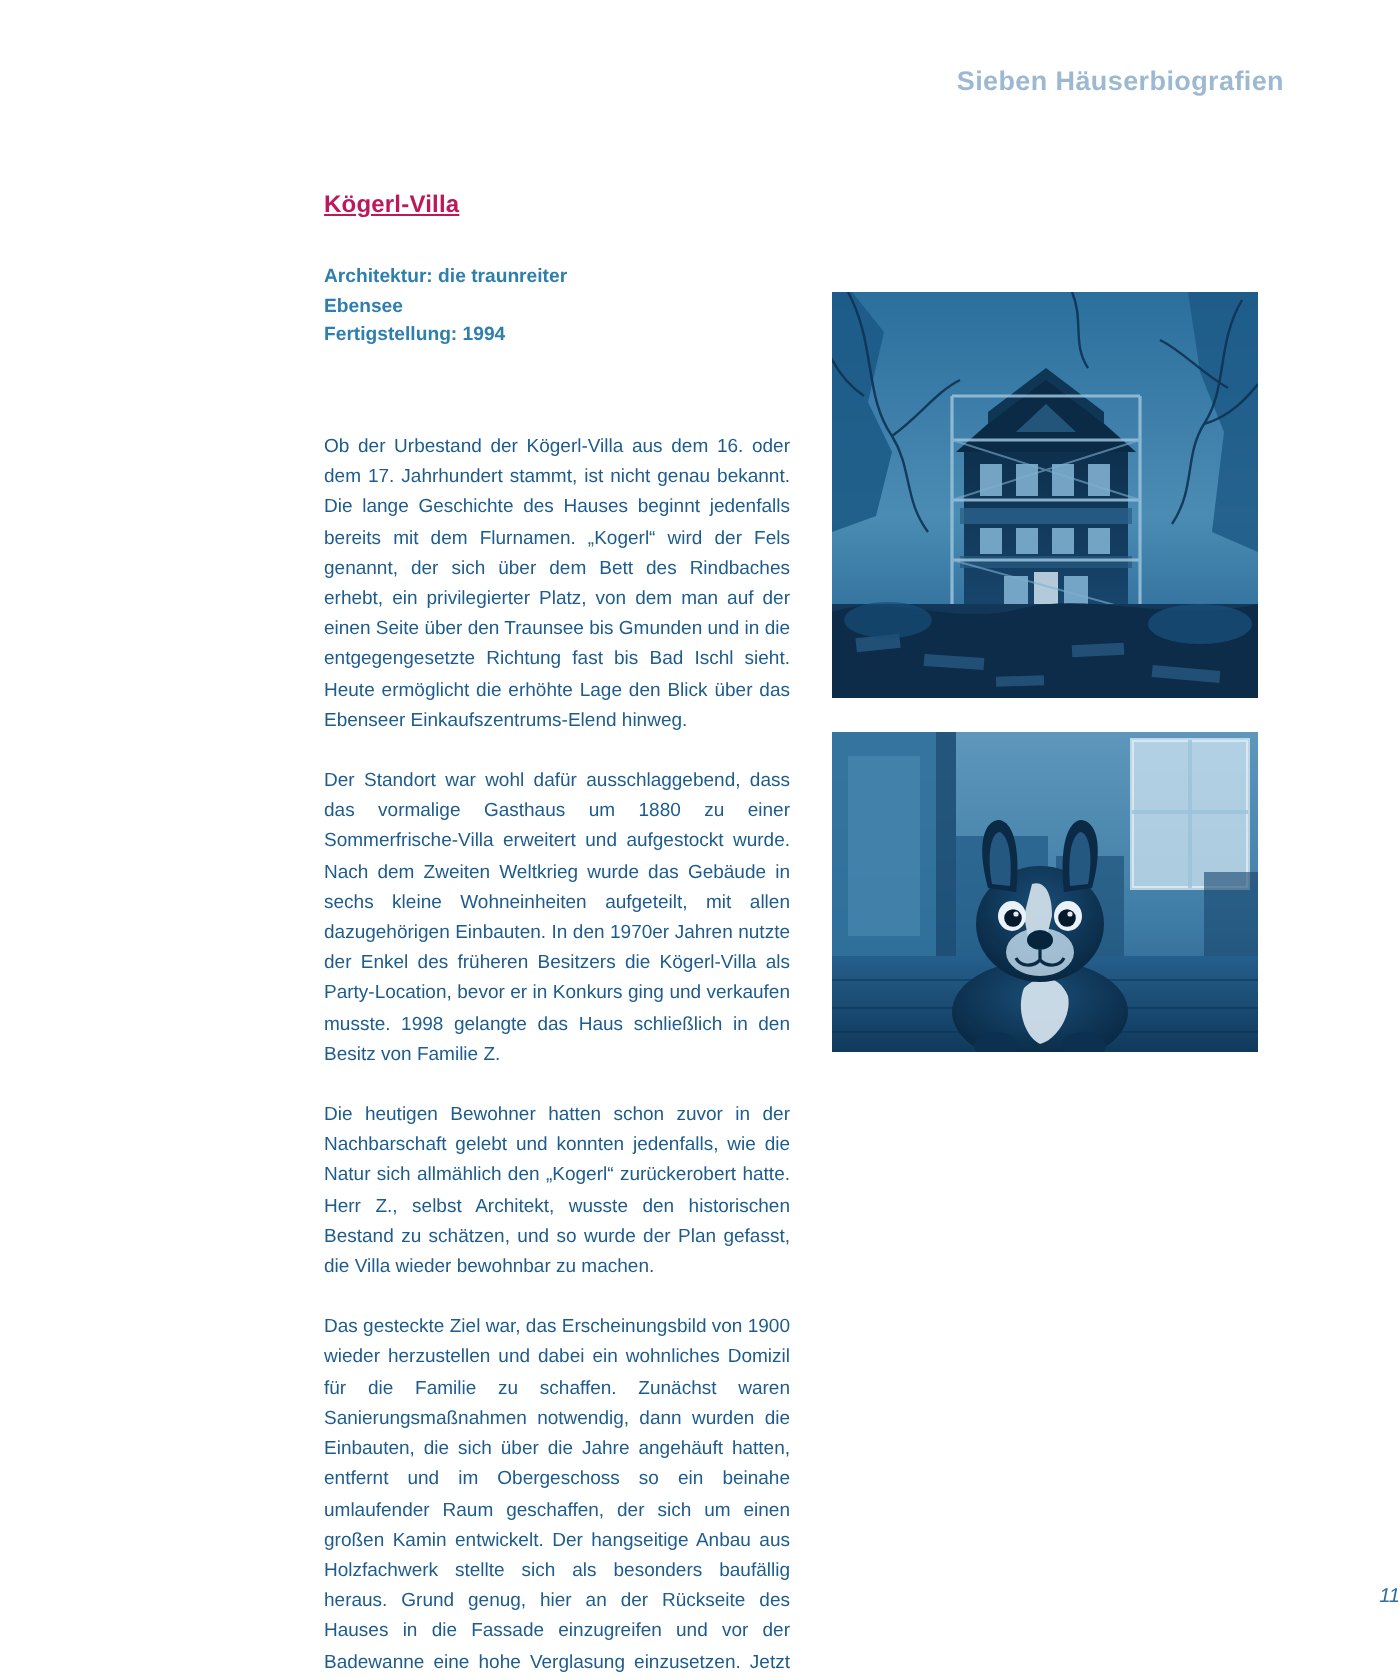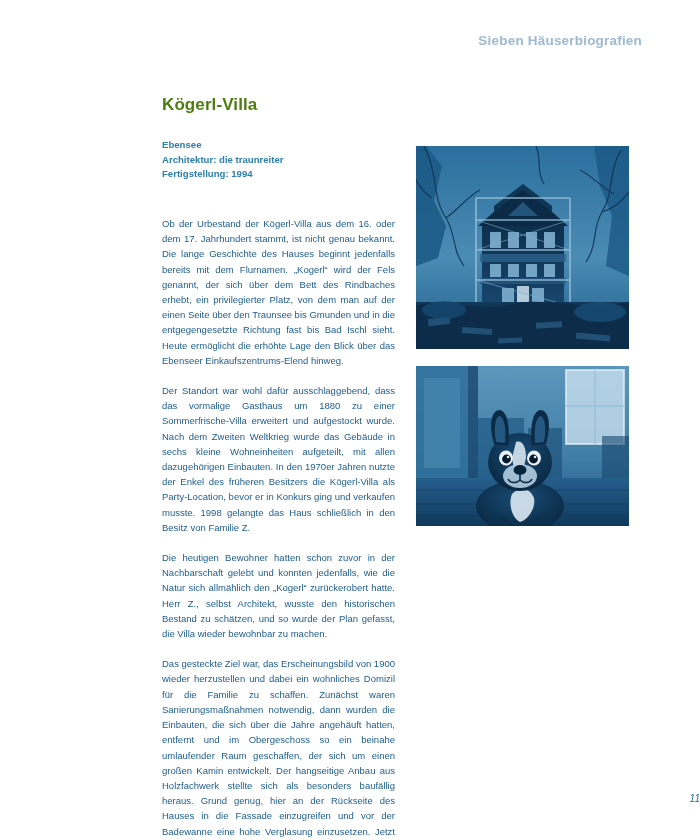--- a/index.html
+++ b/index.html
@@ -35,25 +35,26 @@
   }
 
   
   .title-block {
     position: absolute;
     left: 118px;
     top: 95px;
     width: 240px;
   }
   .doc-title {
-    font-size: 17px;
+    font-size: 12px;
     font-weight: bold;
-    color: #4d7c0f;
+    color: #be185d;
     letter-spacing: 0.1px;
     margin: 0 0 23px 0;
+    text-decoration: underline;
   }
   .meta-line {
     font-size: 9.6px;
     font-weight: bold;
     color: #2e7fae;
     line-height: 14.5px;
     margin: 0;
   }
 
   
@@ -114,22 +115,22 @@
 </style>
 </head>
 <body>
 
 <div class="page">
 
   <div class="running-head">Sieben Häuserbiografien</div>
 
   <div class="title-block">
     <h1 class="doc-title">Kögerl-Villa</h1>
+    <p class="meta-line">Architektur: die traunreiter</p>
     <p class="meta-line">Ebensee</p>
-    <p class="meta-line">Architektur: die traunreiter</p>
     <p class="meta-line">Fertigstellung: 1994</p>
   </div>
 
   <div class="text-column">
     <p>Ob der Urbestand der Kögerl-Villa aus dem 16. oder dem 17. Jahrhundert stammt, ist nicht genau bekannt. Die lange Geschichte des Hauses beginnt jedenfalls bereits mit dem Flurnamen. „Kogerl“ wird der Fels genannt, der sich über dem Bett des Rindbaches erhebt, ein privilegierter Platz, von dem man auf der einen Seite über den Traunsee bis Gmunden und in die entgegengesetzte Richtung fast bis Bad Ischl sieht. Heute ermöglicht die erhöhte Lage den Blick über das Ebenseer Einkaufszentrums-Elend hinweg.</p>
     <p>Der Standort war wohl dafür ausschlaggebend, dass das vormalige Gasthaus um 1880 zu einer Sommerfrische-Villa erweitert und aufgestockt wurde. Nach dem Zweiten Weltkrieg wurde das Gebäude in sechs kleine Wohneinheiten aufgeteilt, mit allen dazugehörigen Einbauten. In den 1970er Jahren nutzte der Enkel des früheren Besitzers die Kögerl-Villa als Party-Location, bevor er in Konkurs ging und verkaufen musste. 1998 gelangte das Haus schließlich in den Besitz von Familie Z.</p>
     <p>Die heutigen Bewohner hatten schon zuvor in der Nachbarschaft gelebt und konnten jedenfalls, wie die Natur sich allmählich den „Kogerl“ zurückerobert hatte. Herr Z., selbst Architekt, wusste den historischen Bestand zu schätzen, und so wurde der Plan gefasst, die Villa wieder bewohnbar zu machen.</p>
     <p>Das gesteckte Ziel war, das Erscheinungsbild von 1900 wieder herzustellen und dabei ein wohnliches Domizil für die Familie zu schaffen. Zunächst waren Sanierungsmaßnahmen notwendig, dann wurden die Einbauten, die sich über die Jahre angehäuft hatten, entfernt und im Obergeschoss so ein beinahe umlaufender Raum geschaffen, der sich um einen großen Kamin entwickelt. Der hangseitige Anbau aus Holzfachwerk stellte sich als besonders baufällig heraus. Grund genug, hier an der Rückseite des Hauses in die Fassade einzugreifen und vor der Badewanne eine hohe Verglasung einzusetzen. Jetzt kann man hier mit Blick aufs Unterholz baden.</p>
 
   </div>

